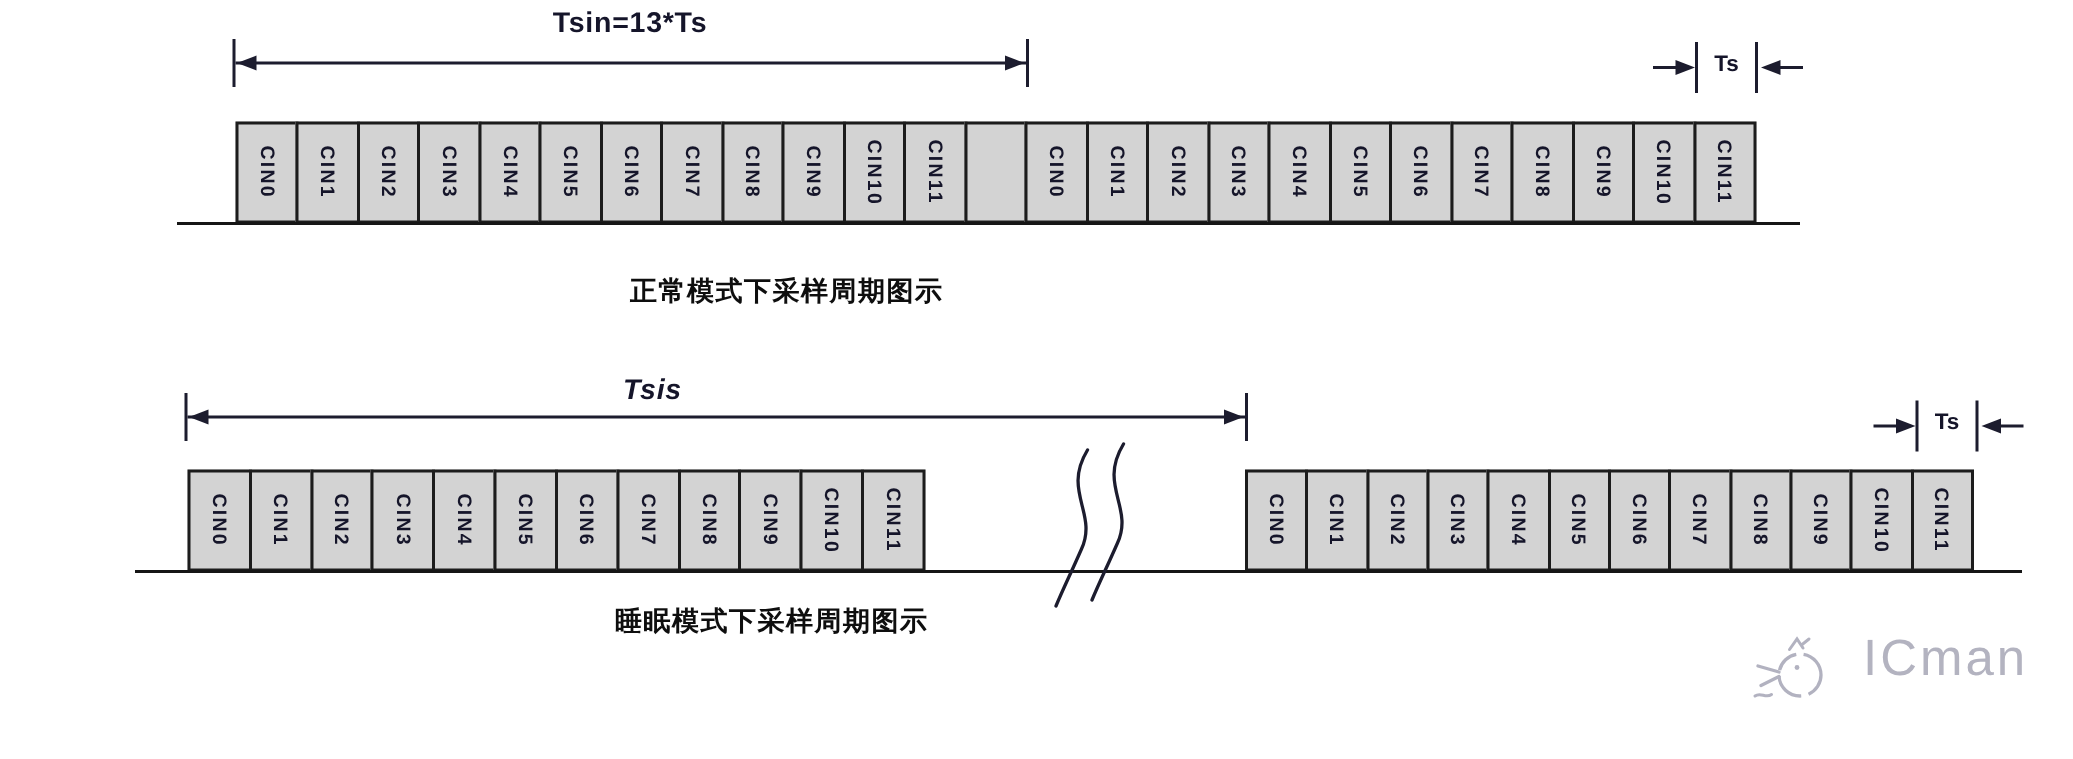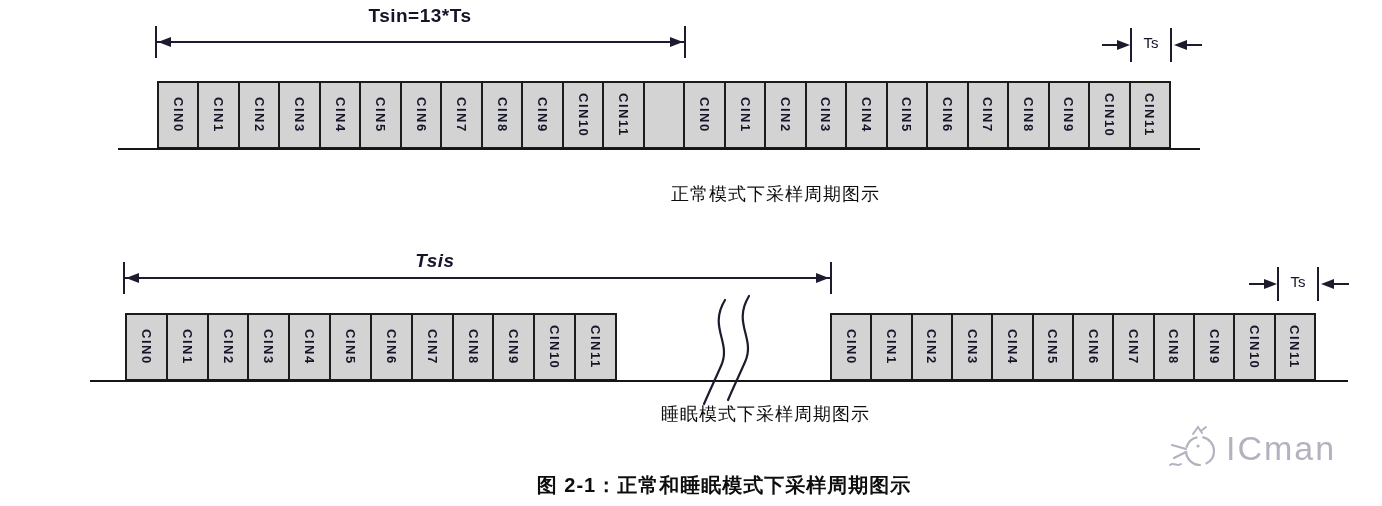--- a/index.html
+++ b/index.html
@@ -24,52 +24,52 @@
         border-top:5px solid transparent;border-bottom:5px solid transparent;
         border-right:13px solid var(--line);}
   .ah-r{position:absolute;width:0;height:0;
         border-top:5px solid transparent;border-bottom:5px solid transparent;
         border-left:13px solid var(--line);}
   .span-label{
     position:absolute;text-align:center;font-weight:bold;
     font-size:19px;color:var(--labelc);letter-spacing:.5px;
   }
   .ts-text{
-    position:absolute;text-align:center;font-weight:normal;
+    position:absolute;text-align:center;font-weight:bold;
     font-size:15px;color:var(--labelc);
   }
   
   .cells-row{position:absolute;display:flex;}
   .cell{
     flex:1;background:var(--cellfill);
     border:2px solid #1c1c1c;margin-left:-2px;
     box-sizing:border-box;
     display:flex;align-items:center;justify-content:center;
   }
   .cell:first-child{margin-left:0;}
   .cell-label{
     writing-mode:vertical-rl;text-orientation:mixed;
     font-weight:bold;font-size:13px;letter-spacing:1.5px;
     color:var(--labelc);white-space:nowrap;
   }
   .baseline{position:absolute;height:2px;background:#161616;}
   
   .caption{
-    position:absolute;text-align:right;font-weight:normal;
+    position:absolute;text-align:left;font-weight:bold;
     font-size:18px;letter-spacing:1px;color:#0e0e0e;
   }
   .fig-caption{
     position:absolute;text-align:center;font-weight:bold;
     font-size:20px;letter-spacing:1px;color:#0e0e0e;
   }
   
   .break-svg{position:absolute;}
   
   .watermark{
-    position:absolute;display:flex;align-items:center;gap:4px;
+    position:absolute;display:flex;gap:20px;
     color:var(--wm);
   }
   .wm-text{
     font-size:34px;letter-spacing:2px;color:var(--wm);
     font-family:"Liberation Sans", sans-serif;
   }
 </style>
 </head>
 <body>
 
@@ -283,21 +283,20 @@
       <div class="hline" style="left:0;width:18px;top:16px;"></div>
       <div class="ah-r" style="left:15px;top:12px;"></div>
       <div class="hline" style="right:0;width:18px;top:16px;"></div>
       <div class="ah-l" style="right:15px;top:12px;"></div>
       <div class="ts-text" style="left:28px;width:42px;top:6px;">Ts</div>
     </div>
 
     <div class="caption" style="left:410px;top:402px;width:460px;">睡眠模式下采样周期图示</div>
   </div>
 
-  <div class="fig-caption" style="left:474px;top:472px;width:500px;">图 2-1：正常和睡眠模式下采样周期图示</div>
 
   <div class="watermark" style="left:1168px;top:420px;height:56px;">
     <svg width="54" height="54" viewBox="0 0 54 54">
       <circle cx="32" cy="30" r="14" fill="none" stroke="#b2b2c0" stroke-width="2.2" stroke-dasharray="16 5 22 4"></circle>
       <path d="M 25,13 L 30,6 L 34,12 M 33,10 L 38,6" fill="none" stroke="#b2b2c0" stroke-width="2" stroke-linecap="round"></path>
       <path d="M 18,28 L 4,24 M 18,31 L 6,37" fill="none" stroke="#b2b2c0" stroke-width="2.2" stroke-linecap="round"></path>
       <path d="M 2,44 C 6,41 9,46 13,43" fill="none" stroke="#b2b2c0" stroke-width="2" stroke-linecap="round"></path>
       <circle cx="30" cy="25" r="1.6" fill="#b2b2c0"></circle>
     </svg>
     <span class="wm-text">ICman</span>

